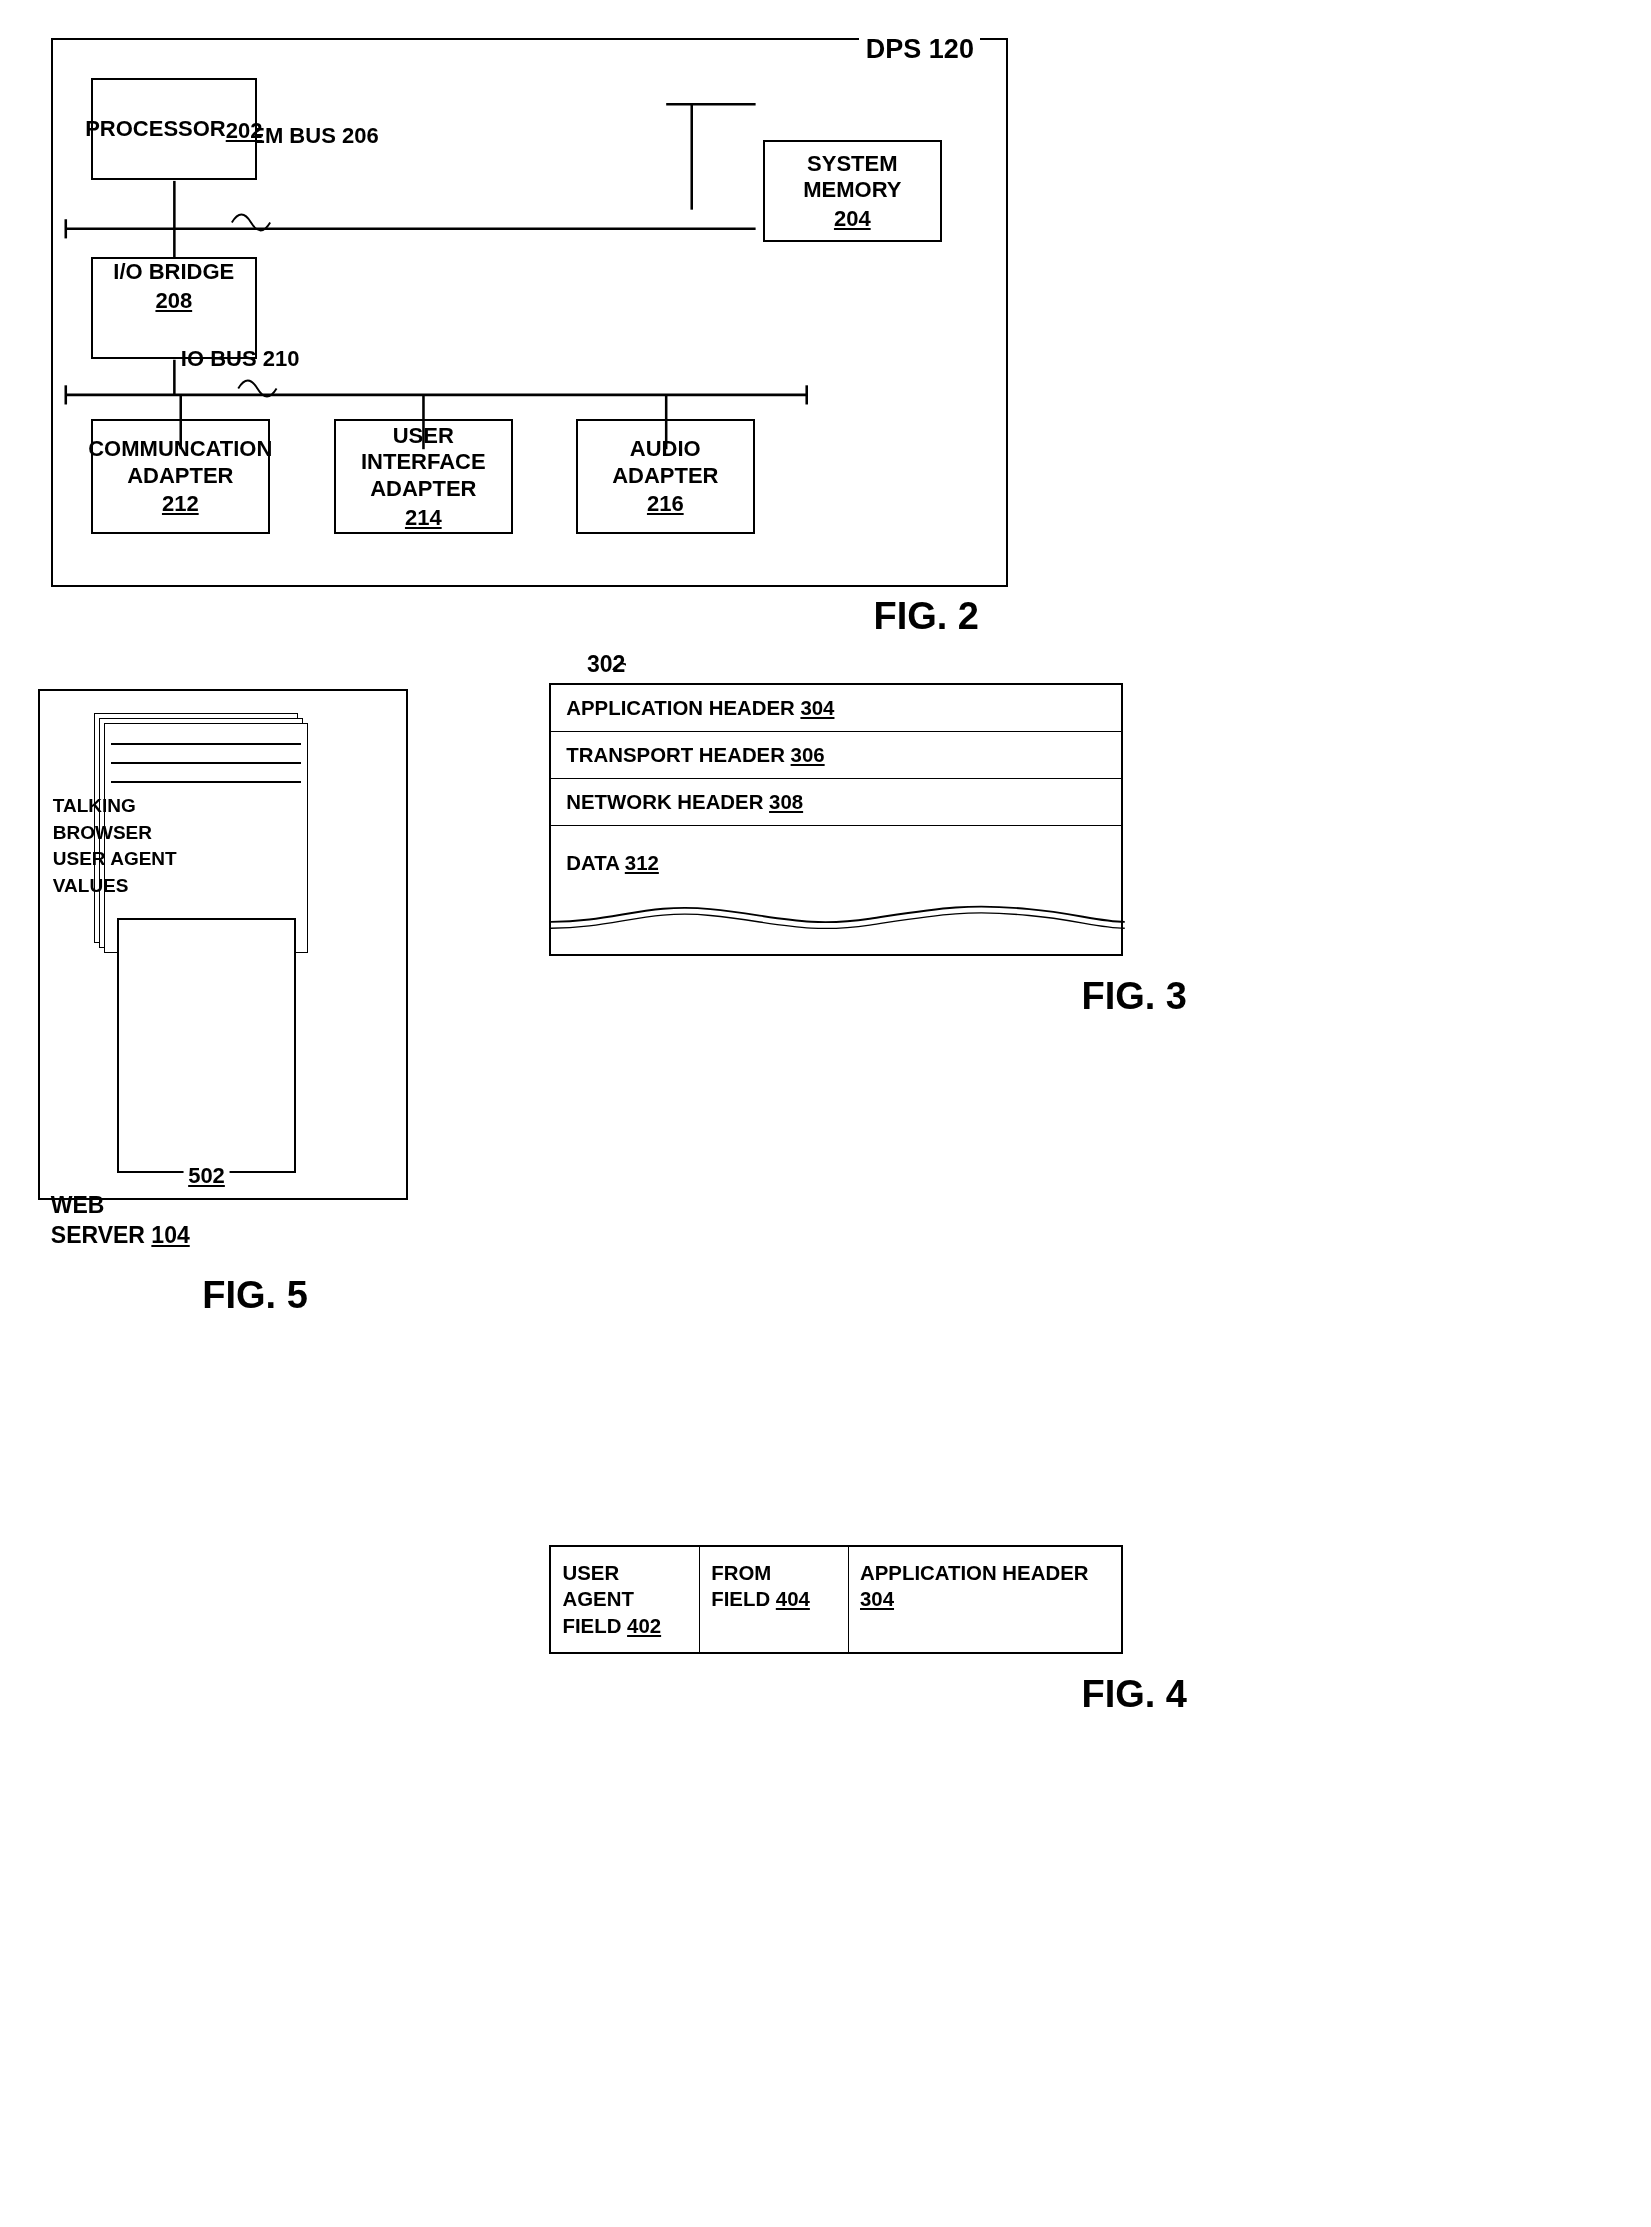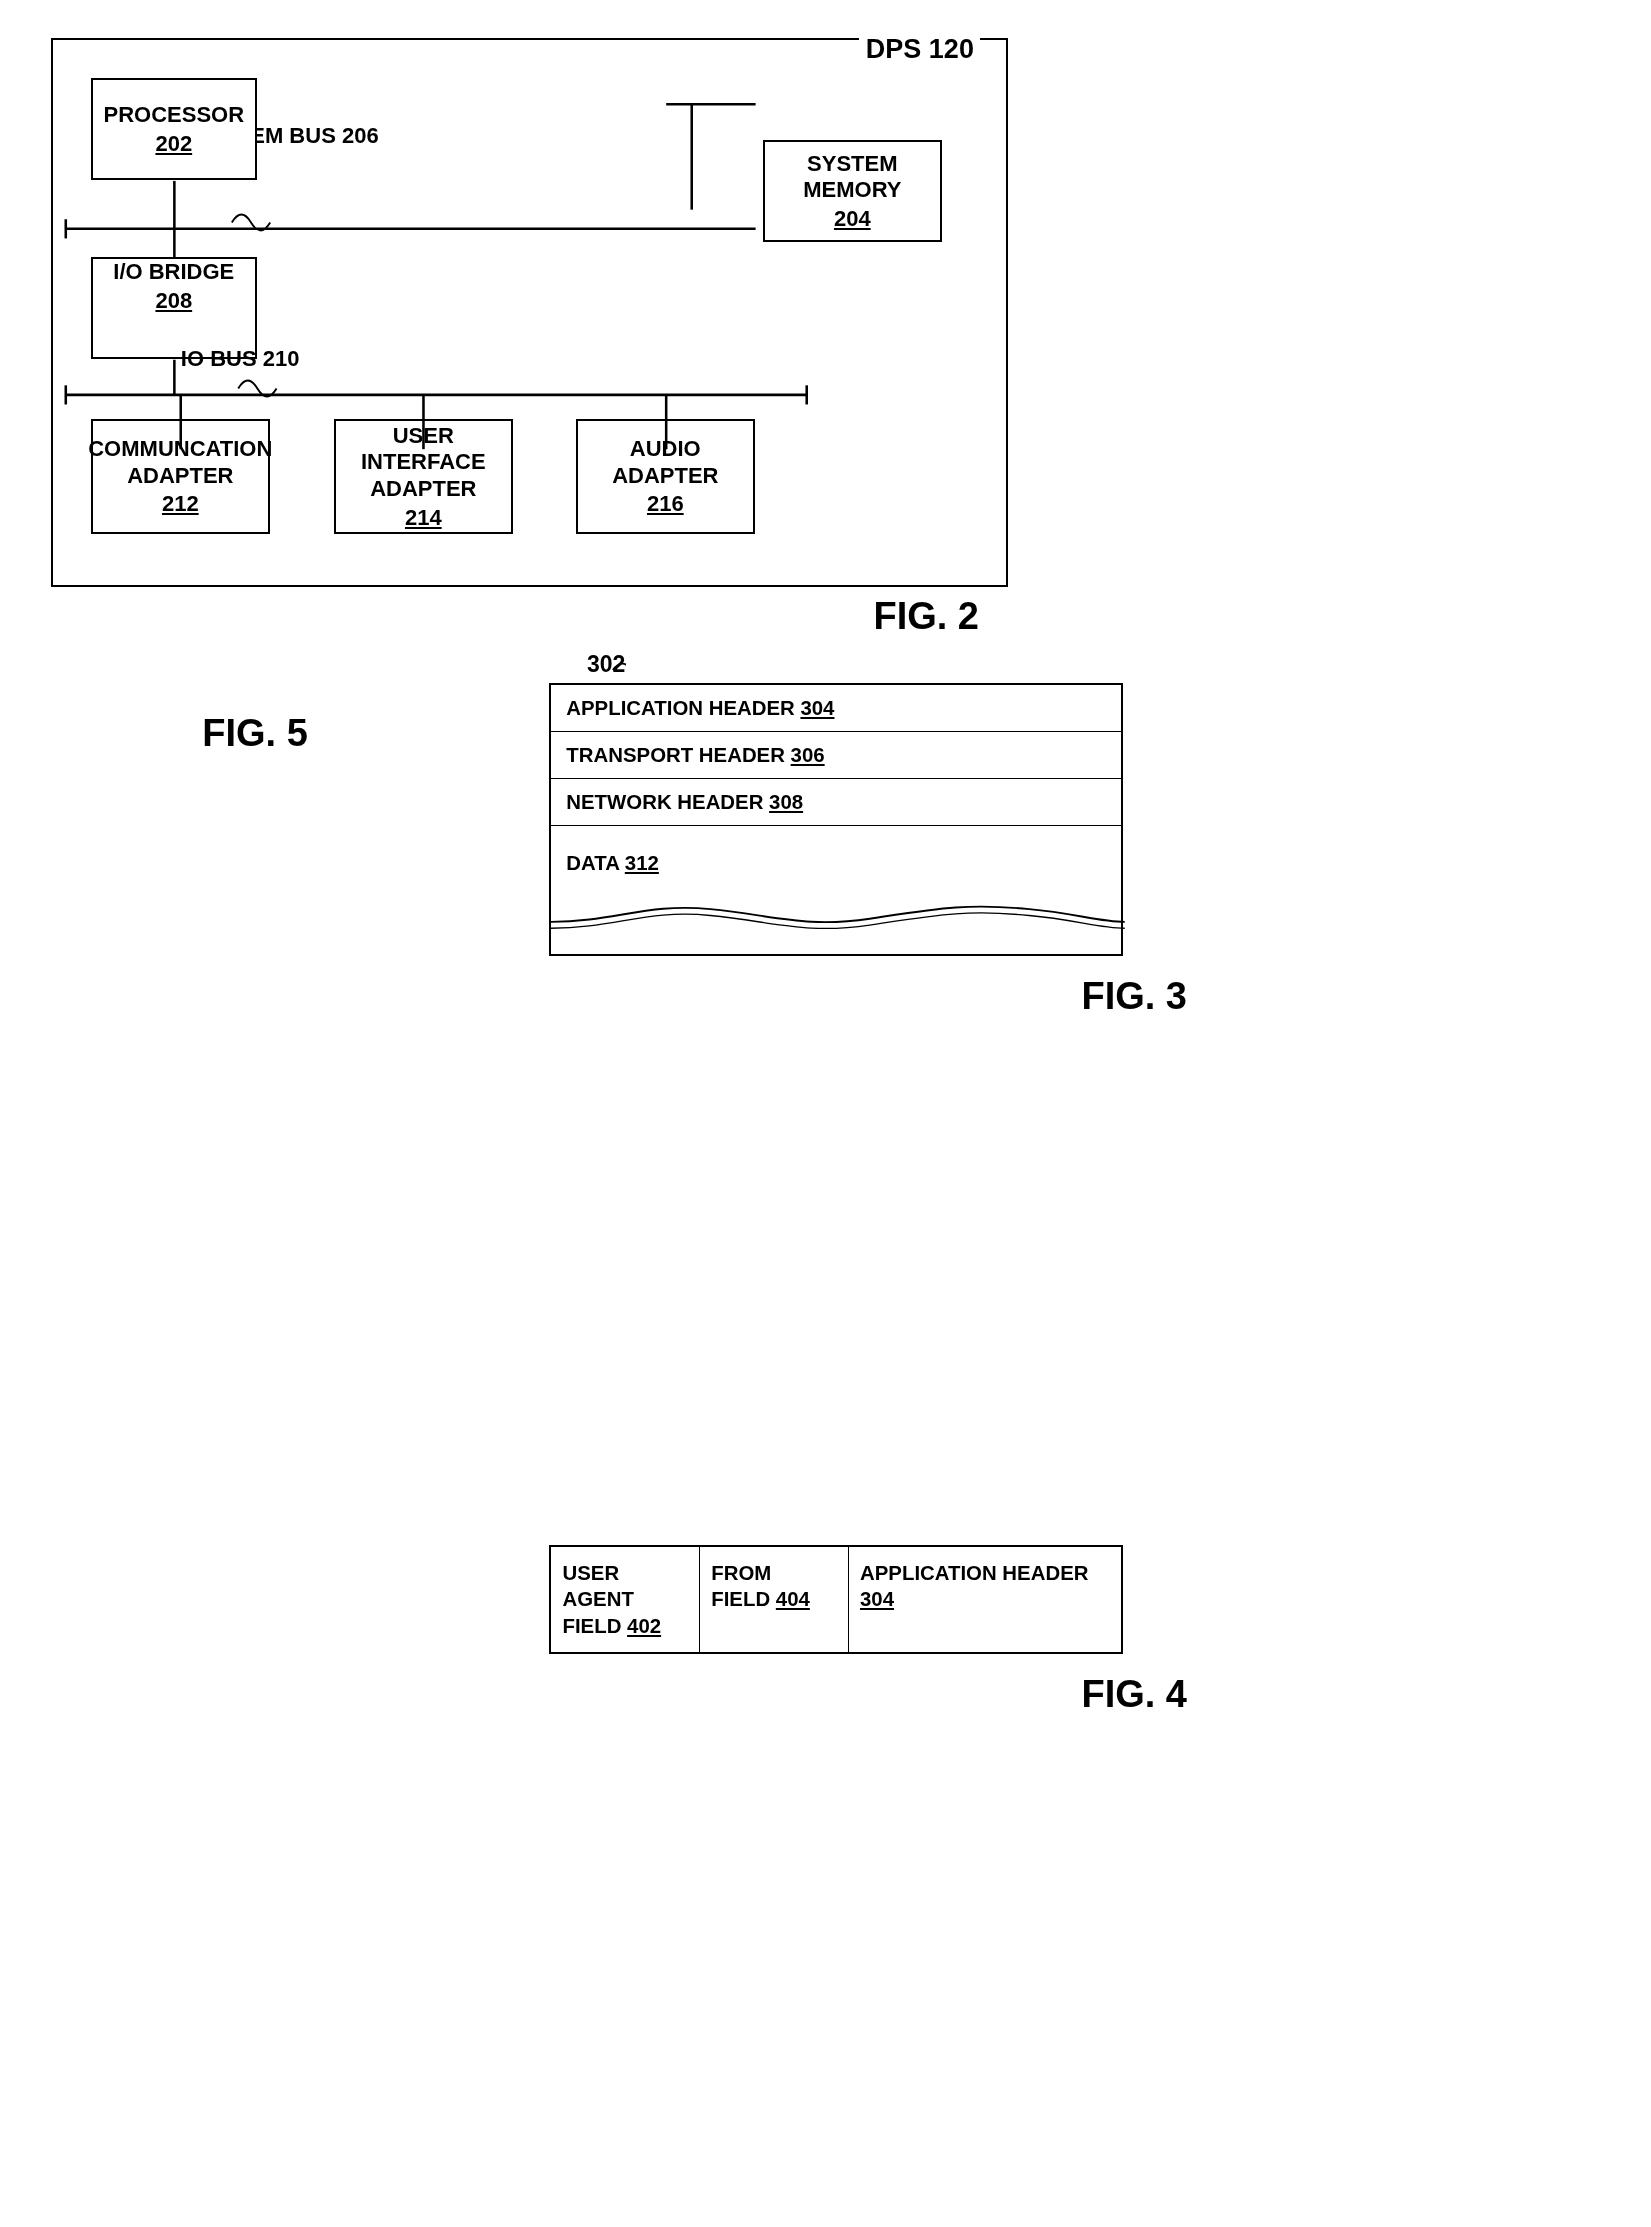--- a/index.html
+++ b/index.html
@@ -49,21 +49,21 @@
     }
 
     .processor-box {
       position: absolute;
       top: 38px;
       left: 38px;
       width: 166px;
       height: 102px;
       border: 2.6px solid #000;
       display: flex;
-      flex-direction: column;
+      flex-direction: row;
       align-items: center;
       justify-content: center;
       background: #fff;
     }
 
     .system-memory-box {
       position: absolute;
       top: 64px;
       right: 64px;
       width: 179px;
@@ -371,20 +371,46 @@
             <path d="M 0 50 C 100 50 150 20 250 30 C 350 40 400 60 500 45 C 600 30 650 20 750 30 C 820 36 860 50 900 50" stroke="#000" stroke-width="3" fill="none"></path>
             <path d="M 0 60 C 100 60 150 30 250 40 C 350 50 400 70 500 55 C 600 40 650 30 750 40 C 820 46 860 60 900 60" stroke="#000" stroke-width="2" fill="none"></path>
           </svg>
         </div>
       </div>
     </div>
     <div class="fig3-label">FIG. 3</div>
   </div>
 
   <div class="fig5-container">
+    <div style="position:relative;width:383px;height:562px;">
+
+      <div style="position:absolute;top:0;left:0;width:370px;height:511px;border:2.6px solid #000;background:#fff;">
+
+        <div style="position:absolute;top:32px;left:64px;">
+
+          <div style="position:absolute;top:-10.2px;left:-10.2px;width:204px;height:230px;border:1.9px solid #000;background:#fff;"></div>
+          <div style="position:absolute;top:-5.1px;left:-5.1px;width:204px;height:230px;border:1.9px solid #000;background:#fff;"></div>
+
+          <div style="position:absolute;top:0;left:0;width:204px;height:230px;border:1.9px solid #000;background:#fff;">
+
+            <div style="position:absolute;top:19px;left:6.4px;right:6.4px;height:1.9px;background:#000;"></div>
+            <div style="position:absolute;top:38px;left:6.4px;right:6.4px;height:1.9px;background:#000;"></div>
+            <div style="position:absolute;top:57px;left:6.4px;right:6.4px;height:1.9px;background:#000;"></div>
+          </div>
+        </div>
+
+        <div style="position:absolute;top:102px;left:12.8px;font-size:19px;font-weight:bold;line-height:1.4;">TALKING<br>BROWSER<br>USER AGENT<br>VALUES</div>
+
+        <div style="position:absolute;bottom:25.5px;left:77px;width:179px;height:255px;border:2.6px solid #000;background:#fff;">
+          <div style="position:absolute;bottom:-18px;left:50%;transform:translateX(-50%);font-size:22px;font-weight:bold;background:#fff;padding:0 5.1px;text-decoration:underline;">502</div>
+        </div>
+      </div>
+
+      <div style="position:absolute;bottom:0;left:12.8px;font-size:23px;font-weight:bold;line-height:1.3;">WEB<br>SERVER <span style="text-decoration:underline;">104</span></div>
+    </div>
     <div style="margin-top:23px;font-size:38px;font-weight:bold;text-align:center;">FIG. 5</div>
   </div>
 
   <div class="fig4-container">
     <div class="fig4-table">
       <div class="fig4-cell">
         USER<br>AGENT<br>FIELD <span class="underline-num">402</span>
       </div>
       <div class="fig4-cell">
         FROM<br>FIELD <span class="underline-num">404</span>

